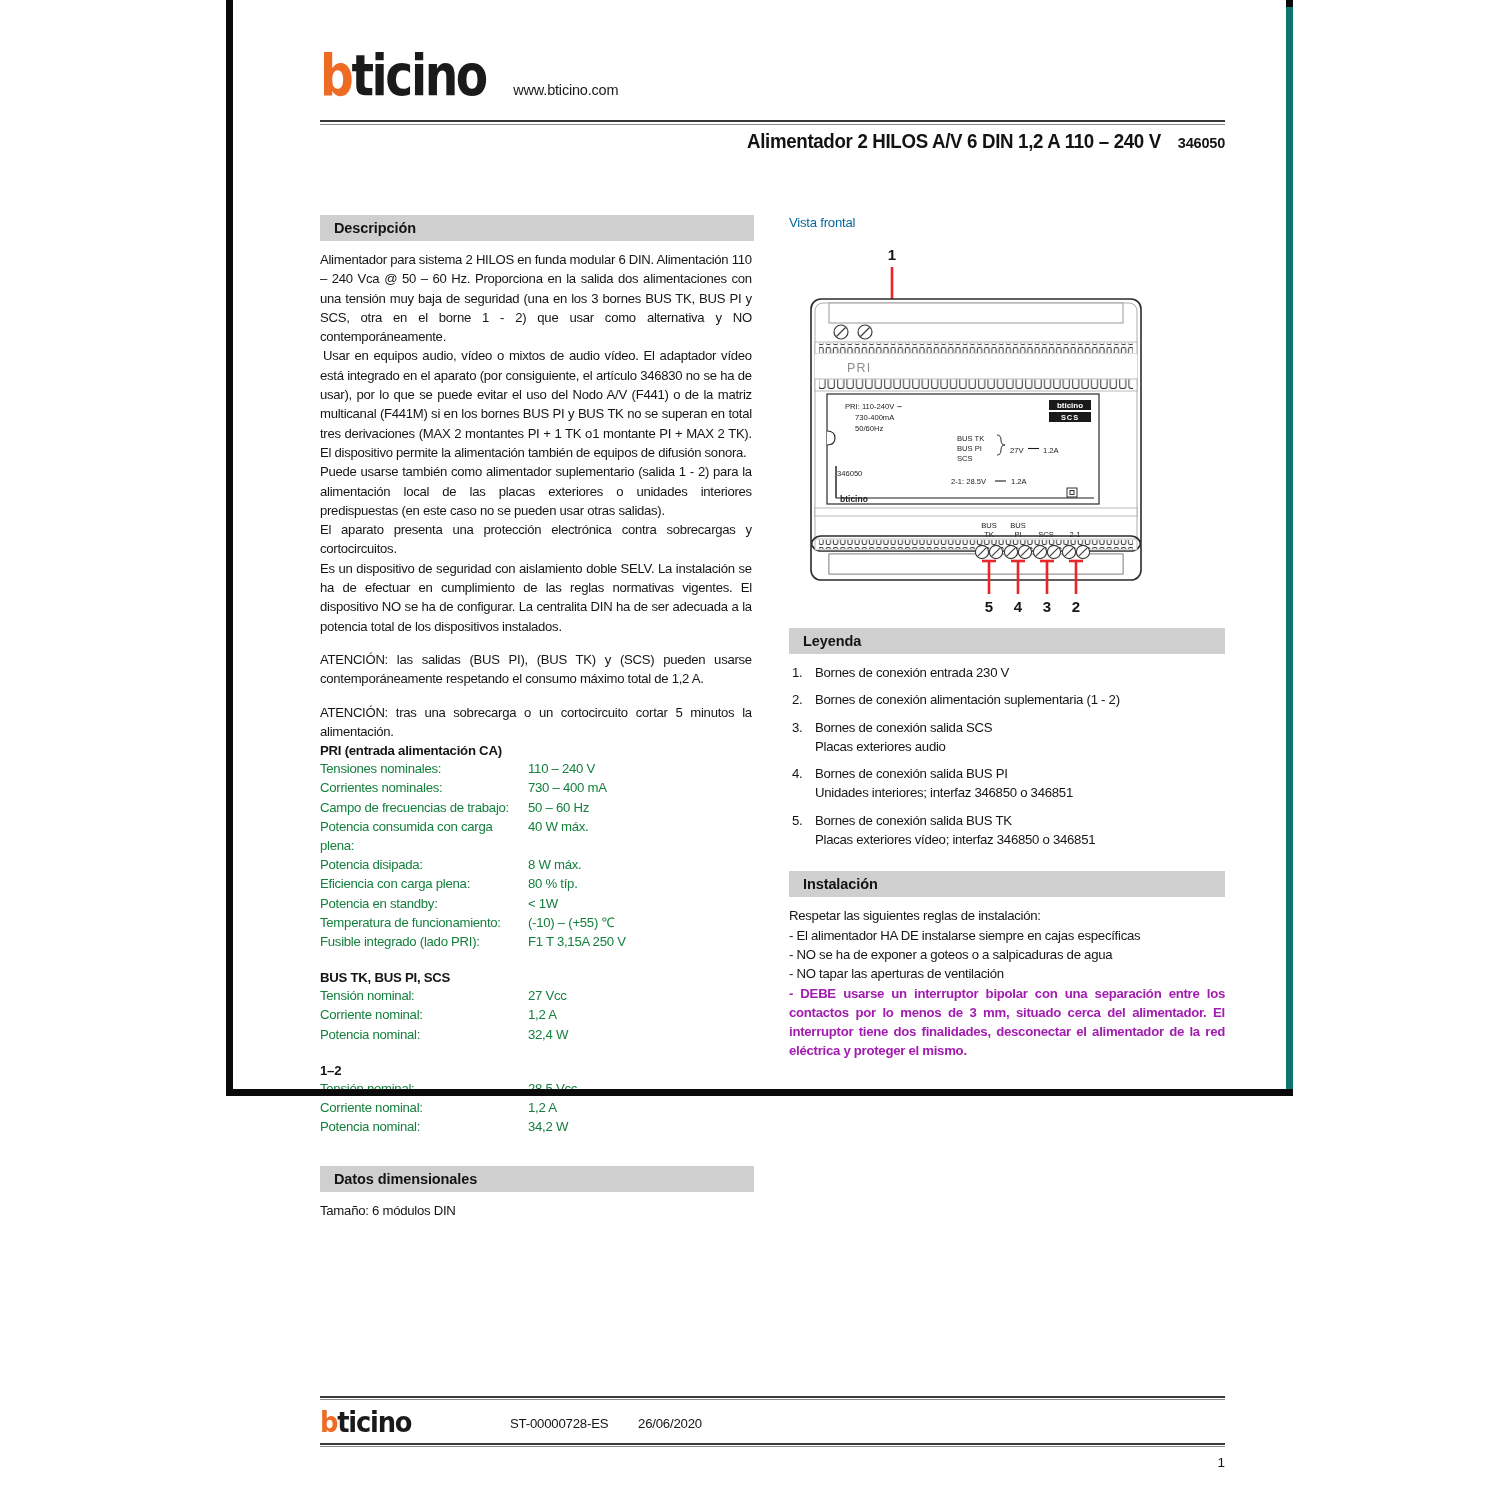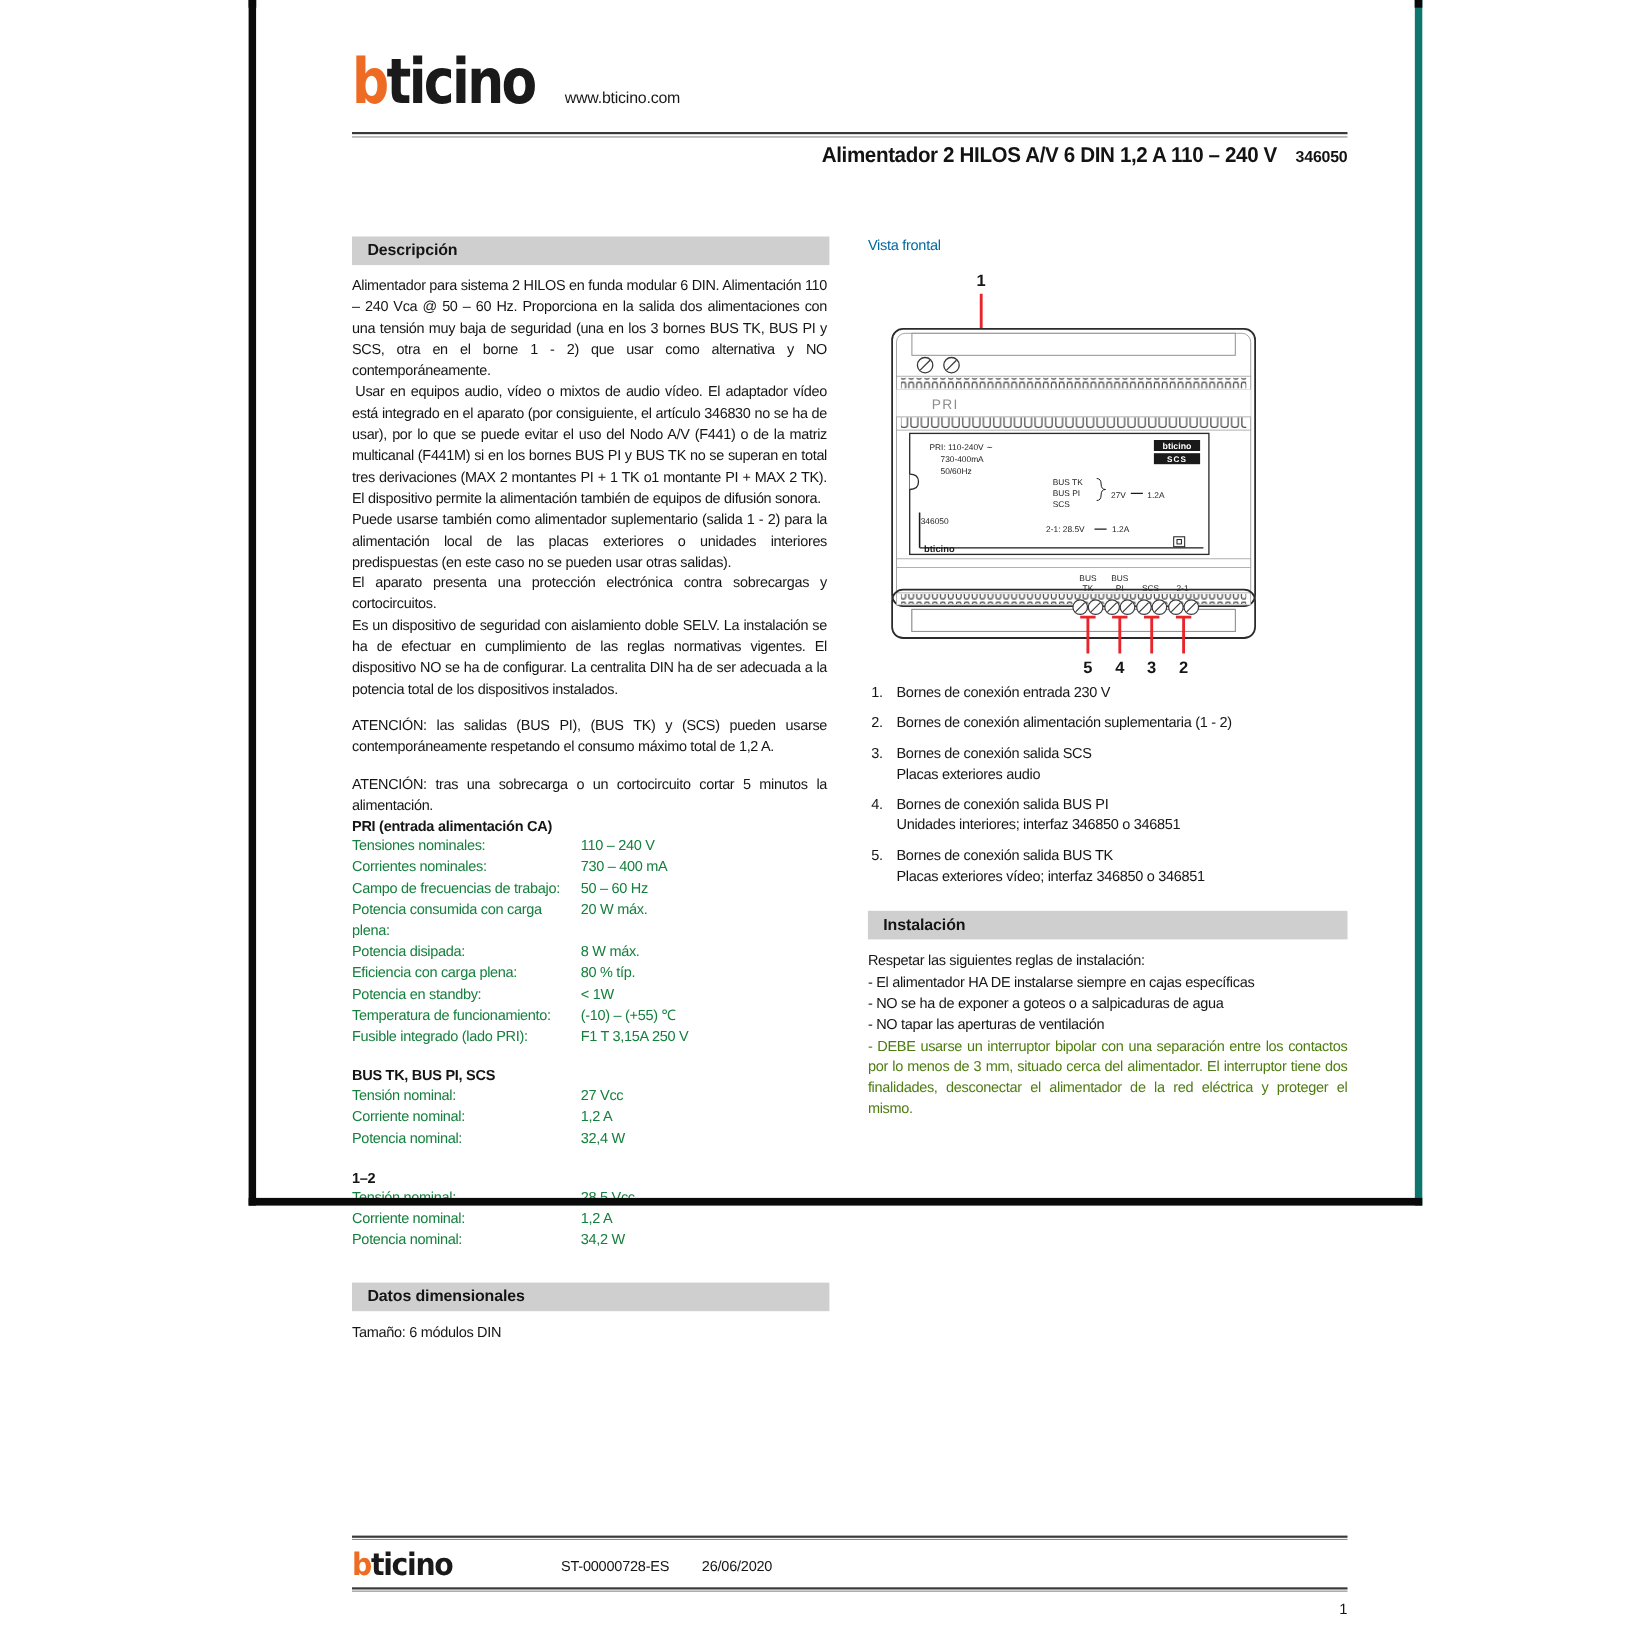--- a/index.html
+++ b/index.html
@@ -214,23 +214,24 @@
 
   .inst-line {
     font-size: 13.2px;
     line-height: 19.3px;
     color: #161616;
     letter-spacing: -0.28px;
   }
   .inst-para {
     font-size: 13.2px;
     line-height: 19.3px;
-    color: #4d7c0f;
+    color: #a21caf;
     letter-spacing: -0.28px;
     text-align: justify;
+    font-weight: bold;
   }
 
   
   .footer-rule {
     position: absolute;
     left: 87px;
     top: 1396px;
     width: 905px;
     height: 2px;
     background: #3a3a3a;
@@ -345,21 +346,21 @@
       <div class="spec-row">
             <span class="spec-label">Corrientes nominales:</span>
             <span class="spec-value">730 – 400 mA</span>
           </div>
       <div class="spec-row">
             <span class="spec-label">Campo de frecuencias de trabajo:</span>
             <span class="spec-value">50 – 60 Hz</span>
           </div>
       <div class="spec-row">
             <span class="spec-label">Potencia consumida con carga plena:</span>
-            <span class="spec-value">20 W máx.</span>
+            <span class="spec-value">40 W máx.</span>
           </div>
       <div class="spec-row">
             <span class="spec-label">Potencia disipada:</span>
             <span class="spec-value">8 W máx.</span>
           </div>
       <div class="spec-row">
             <span class="spec-label">Eficiencia con carga plena:</span>
             <span class="spec-value">80 % típ.</span>
           </div>
       <div class="spec-row">
@@ -562,20 +563,23 @@
         </g>
         <g font-family="Liberation Sans, sans-serif" font-size="15" font-weight="bold" fill="#161616" text-anchor="middle">
           <text x="200" y="376">5</text>
           <text x="229" y="376">4</text>
           <text x="258" y="376">3</text>
           <text x="287" y="376">2</text>
         </g>
       </svg>
     </div>
 
+    <div class="sec-bar" style="margin-top:10px;">
+      <span class="sec-bar-title">Leyenda</span>
+    </div>
     <div class="legend-list">
       <div class="legend-item">
         <span class="legend-num">1.</span>
         <span class="legend-body"><span>Bornes de conexión entrada 230 V</span></span>
       </div>
       <div class="legend-item">
         <span class="legend-num">2.</span>
         <span class="legend-body"><span>Bornes de conexión alimentación suplementaria (1 - 2)</span></span>
       </div>
       <div class="legend-item">

